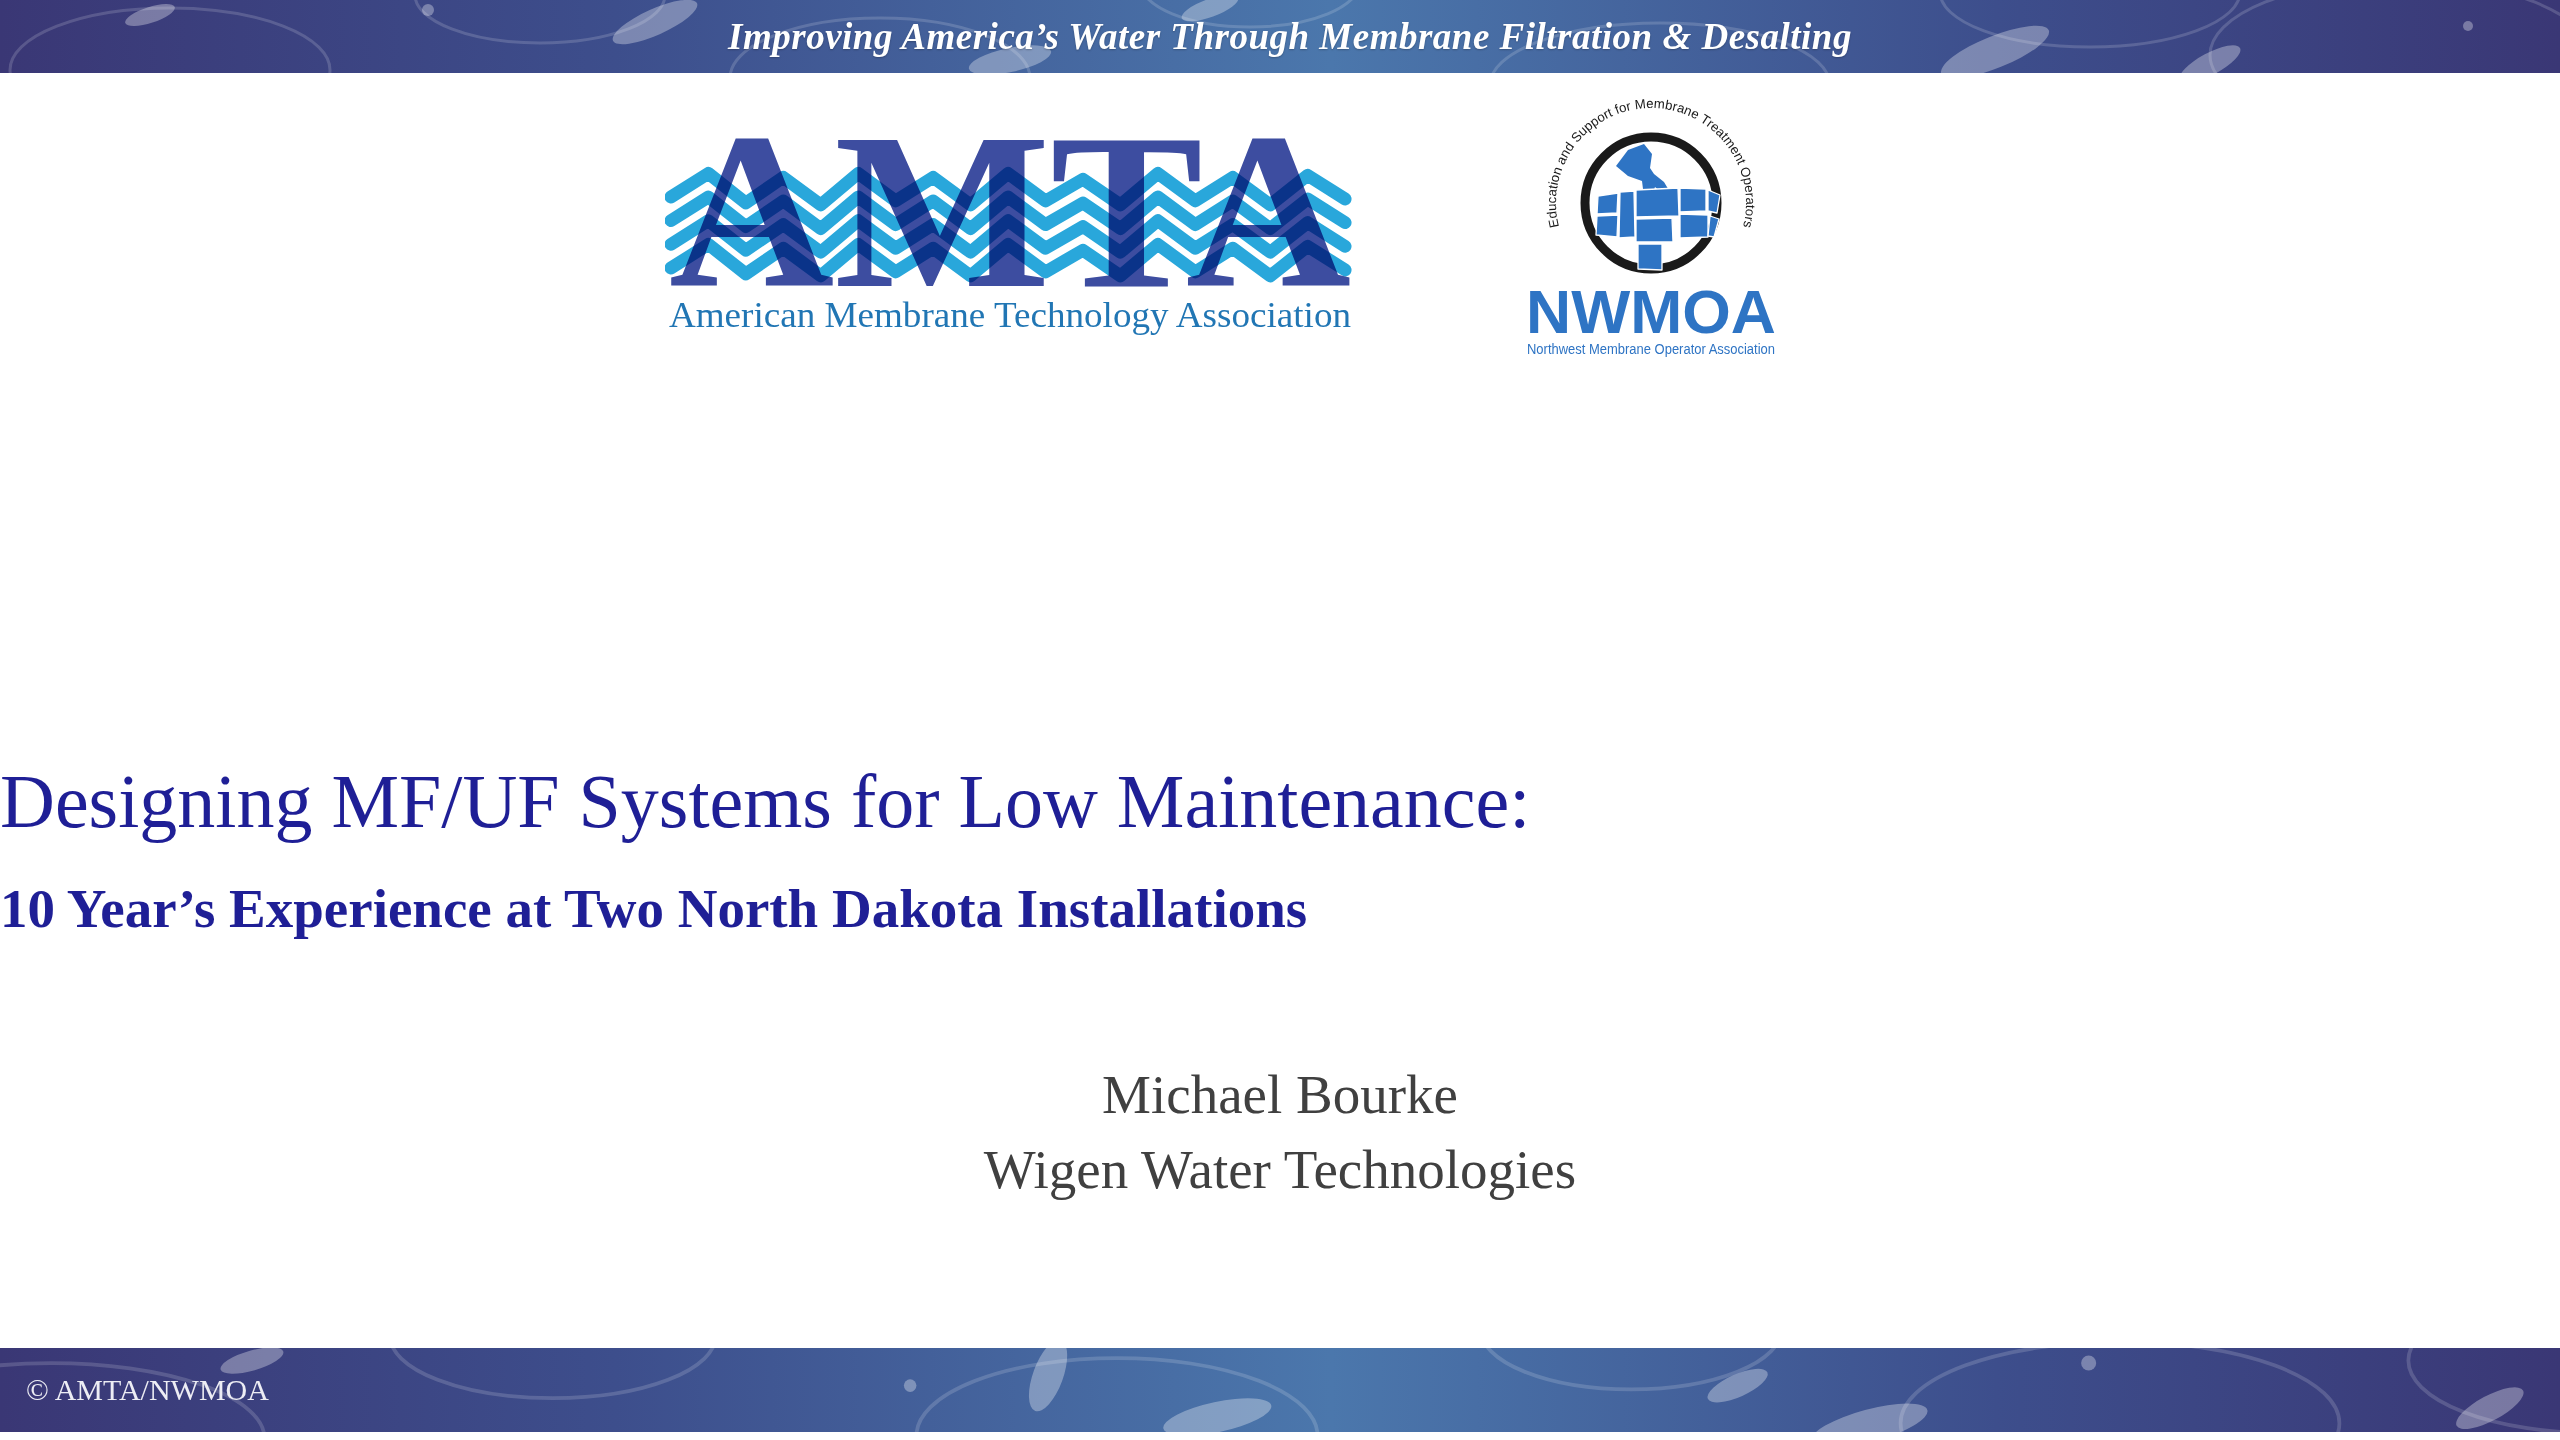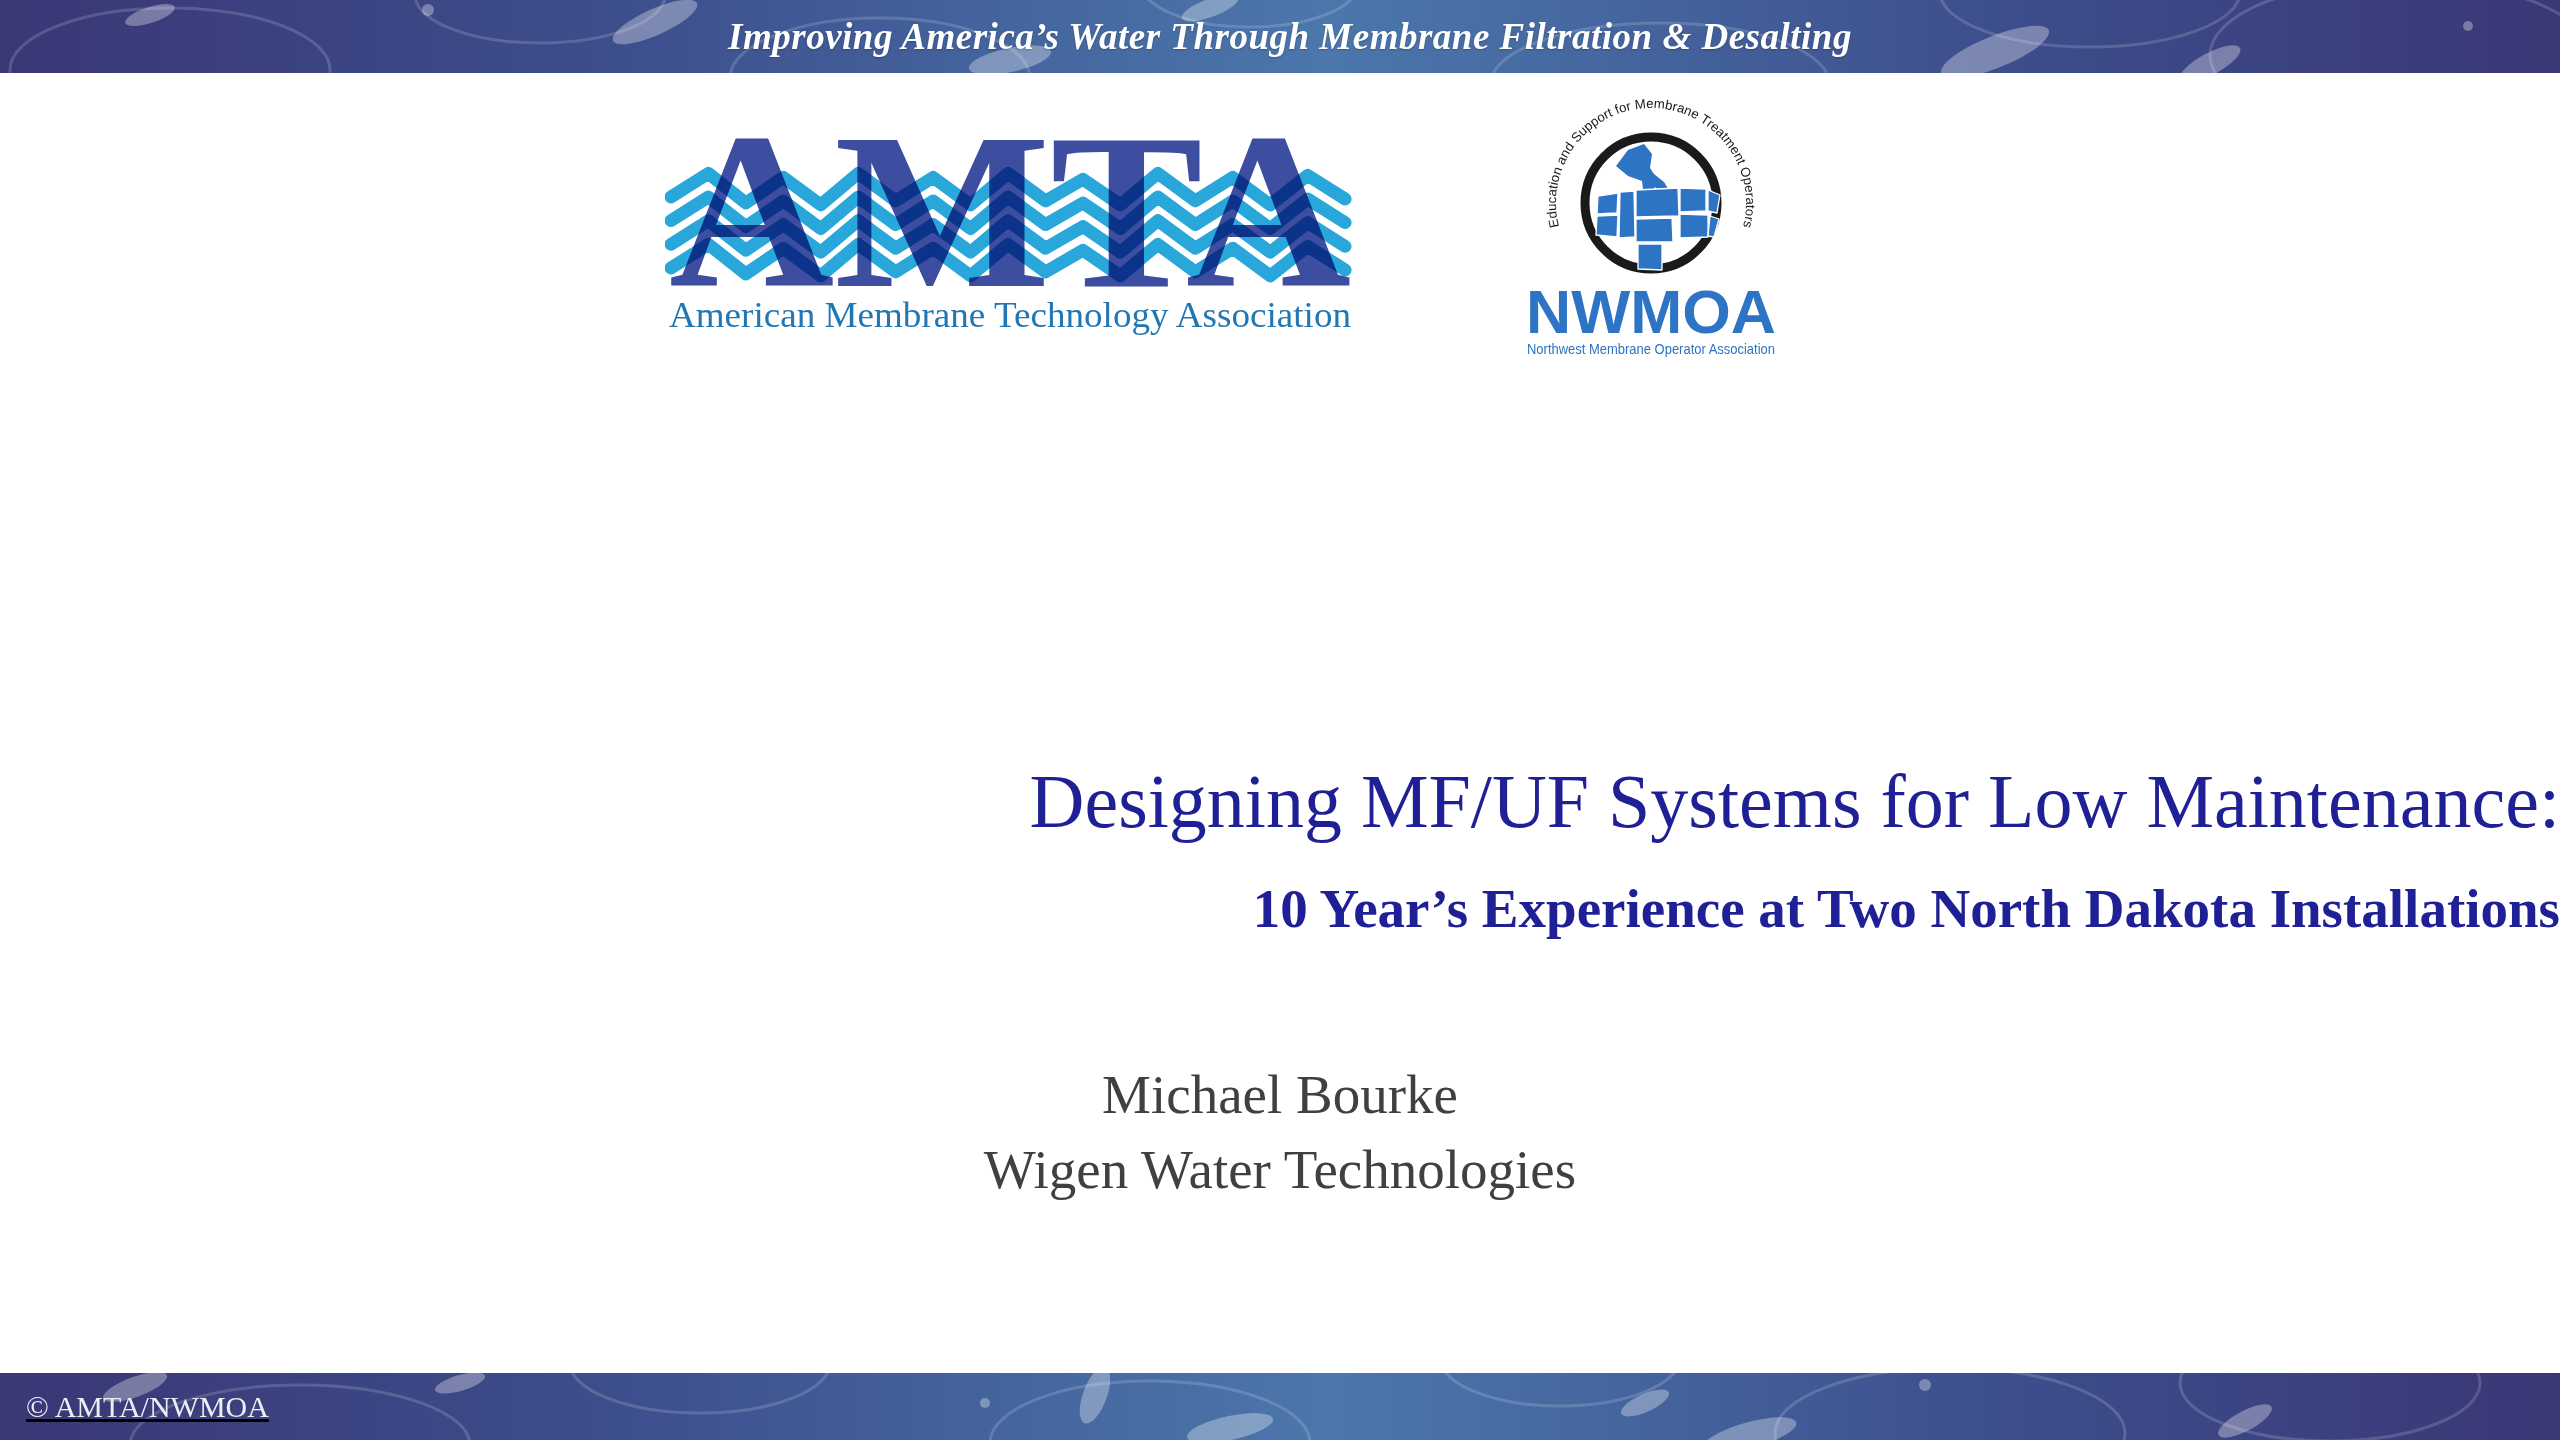--- a/index.html
+++ b/index.html
@@ -6,21 +6,21 @@
   .slide{
     position:relative;width:2560px;height:1440px;background:#ffffff;
     font-family:"Liberation Serif",serif;overflow:hidden;
   }
   
   .banner{
     position:absolute;left:0;width:100%;
     background:linear-gradient(90deg,#3A3775 0%,#3D4E8C 24%,#4B77AC 52%,#3D4E8C 78%,#3A3775 100%);
   }
   .banner-top{top:0;height:73px;}
-  .banner-bottom{bottom:0;height:67px;text-decoration:underline;}
+  .banner-bottom{bottom:8px;height:84px;}
   .bubbles{position:absolute;left:0;top:0;width:100%;height:100%;}
   .tagline{
     position:relative;z-index:2;height:100%;
     display:flex;align-items:center;justify-content:center;
     color:#ffffff;font-style:italic;font-weight:bold;font-size:37px;letter-spacing:.5px;
     text-shadow:0 1px 2px rgba(0,0,0,.25);
     margin-left:20px;
   }
   .copyright{
     position:relative;z-index:2;height:100%;
@@ -28,21 +28,21 @@
     color:#EDEDF4;font-size:30px;
   }
   
   .amta-logo{position:absolute;left:665px;top:128px;width:690px;}
   .nwmoa-logo{position:absolute;left:1520px;top:96px;width:262px;}
   
   .header-block{position:absolute;top:374px;left:0;width:100%;text-align:center;color:#0a0a0a;}
   .header-line1{font-size:66px;line-height:95px;}
   .header-line2{font-size:75px;line-height:100px;font-weight:bold;}
   .header-line3{font-size:66px;line-height:95px;}
-  .title-block{position:absolute;top:748px;left:0;width:100%;text-align:right;color:#1F1F96;}
+  .title-block{position:absolute;top:748px;left:0;width:100%;text-align:left;color:#1F1F96;}
   .title-line1{font-size:76px;line-height:106px;}
   .title-line2{font-size:55px;line-height:110px;font-weight:bold;}
   .presenter-block{position:absolute;top:1058px;left:0;width:100%;text-align:center;color:#404040;}
   .presenter-name{font-size:55px;line-height:74px;}
   .presenter-org{font-size:55px;line-height:76px;}
 </style>
 </head>
 <body>
 
 <div class="slide">

